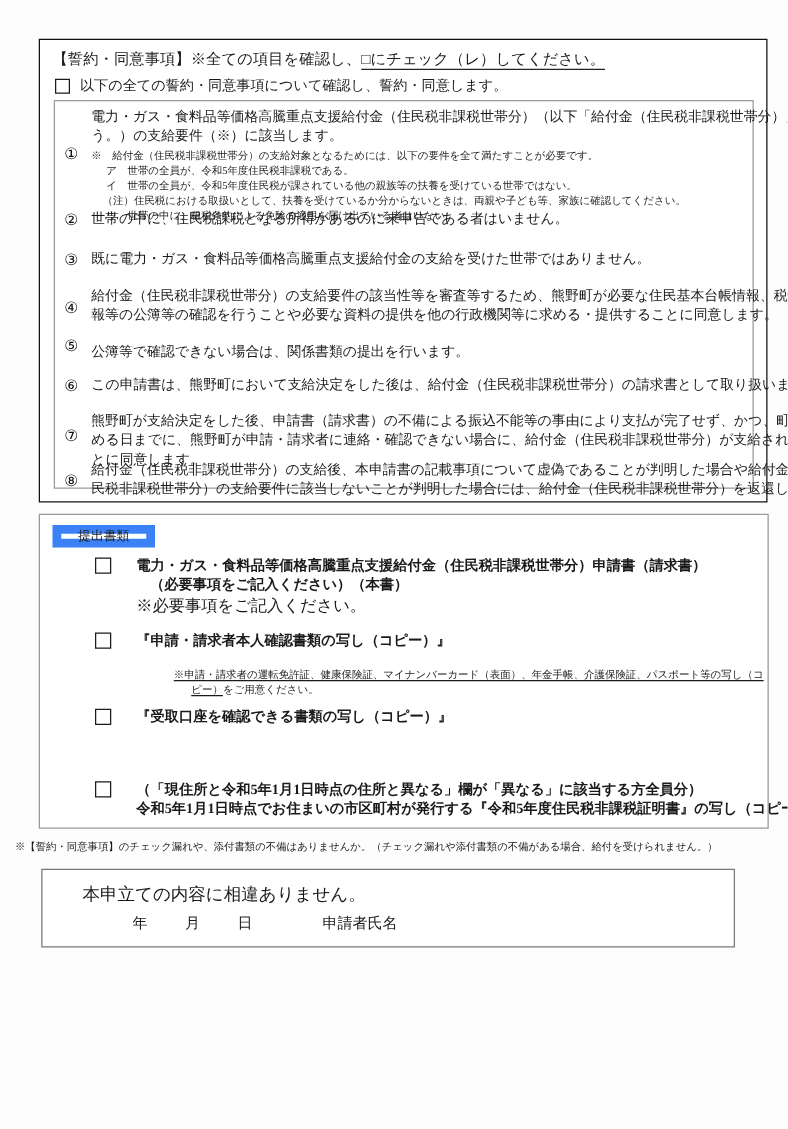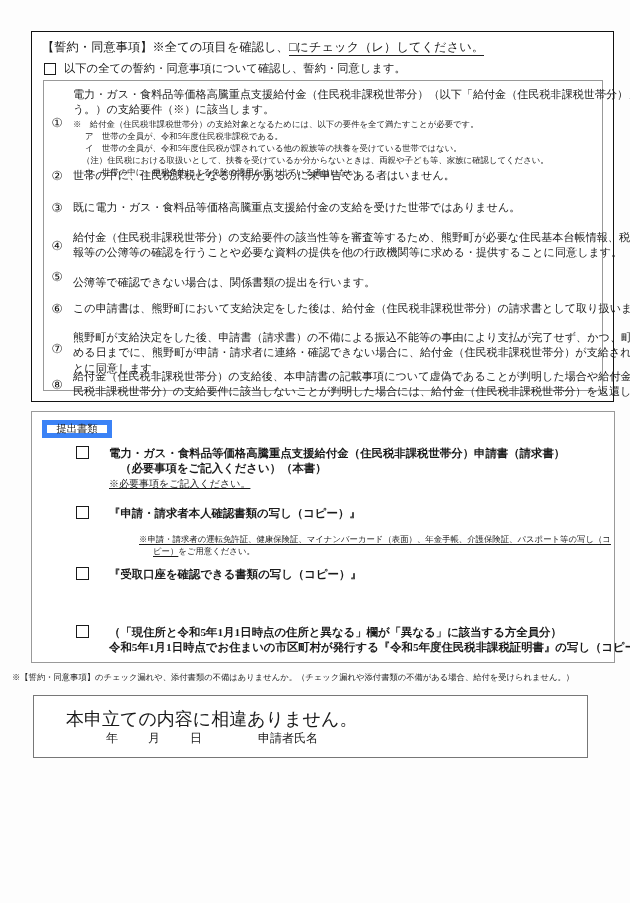--- a/index.html
+++ b/index.html
@@ -119,23 +119,23 @@
     width: 584px;
     height: 252px;
     border: 1px solid #999;
     box-sizing: border-box;
     background: #fff;
   }
   .docs-tag {
     position: absolute;
     left: 10px;
     top: 8px;
-    width: 70px;
+    width: 82px;
     height: 18px;
-    border: 5px solid #3b82f6;
+    border: 7px solid #3b82f6;
     box-sizing: border-box;
     font-size: 10.3px;
     display: flex;
     align-items: center;
     justify-content: center;
     background: #fff;
   }
   .doc-item { position: absolute; left: 0; width: 100%; }
   .doc-cbx {
     position: absolute;
@@ -150,25 +150,24 @@
     position: absolute;
     left: 77px;
     right: 6px;
     font-size: 11.4px;
     font-weight: bold;
     line-height: 1.33;
   }
   .doc-text .ln { display: block; white-space: nowrap; }
   .doc-text .ln.ind { padding-left: 11px; }
   .doc-sub {
-    font-size: 10px;
+    font-size: 13px;
     font-weight: normal;
     line-height: 1.4;
     margin-top: 2px;
-    text-decoration: underline;
   }
   .doc-note {
     position: absolute;
     left: 107px;
     right: 6px;
     font-size: 8.4px;
     line-height: 1.45;
   }
   .doc-note .ln { display: block; white-space: nowrap; }
   .doc-note .ln.ind { padding-left: 14px; }
@@ -192,21 +191,21 @@
     width: 555px;
     height: 63px;
     border: 1px solid #777;
     box-sizing: border-box;
     background: #fff;
   }
   .decl-line1 {
     position: absolute;
     left: 32px;
     top: 11px;
-    font-size: 18px;
+    font-size: 14px;
     white-space: nowrap;
   }
   .decl-line2 {
     position: absolute;
     left: 72px;
     top: 34px;
     font-size: 12px;
     white-space: nowrap;
   }
   .decl-line2 .gap-m { padding-left: 30px; }

